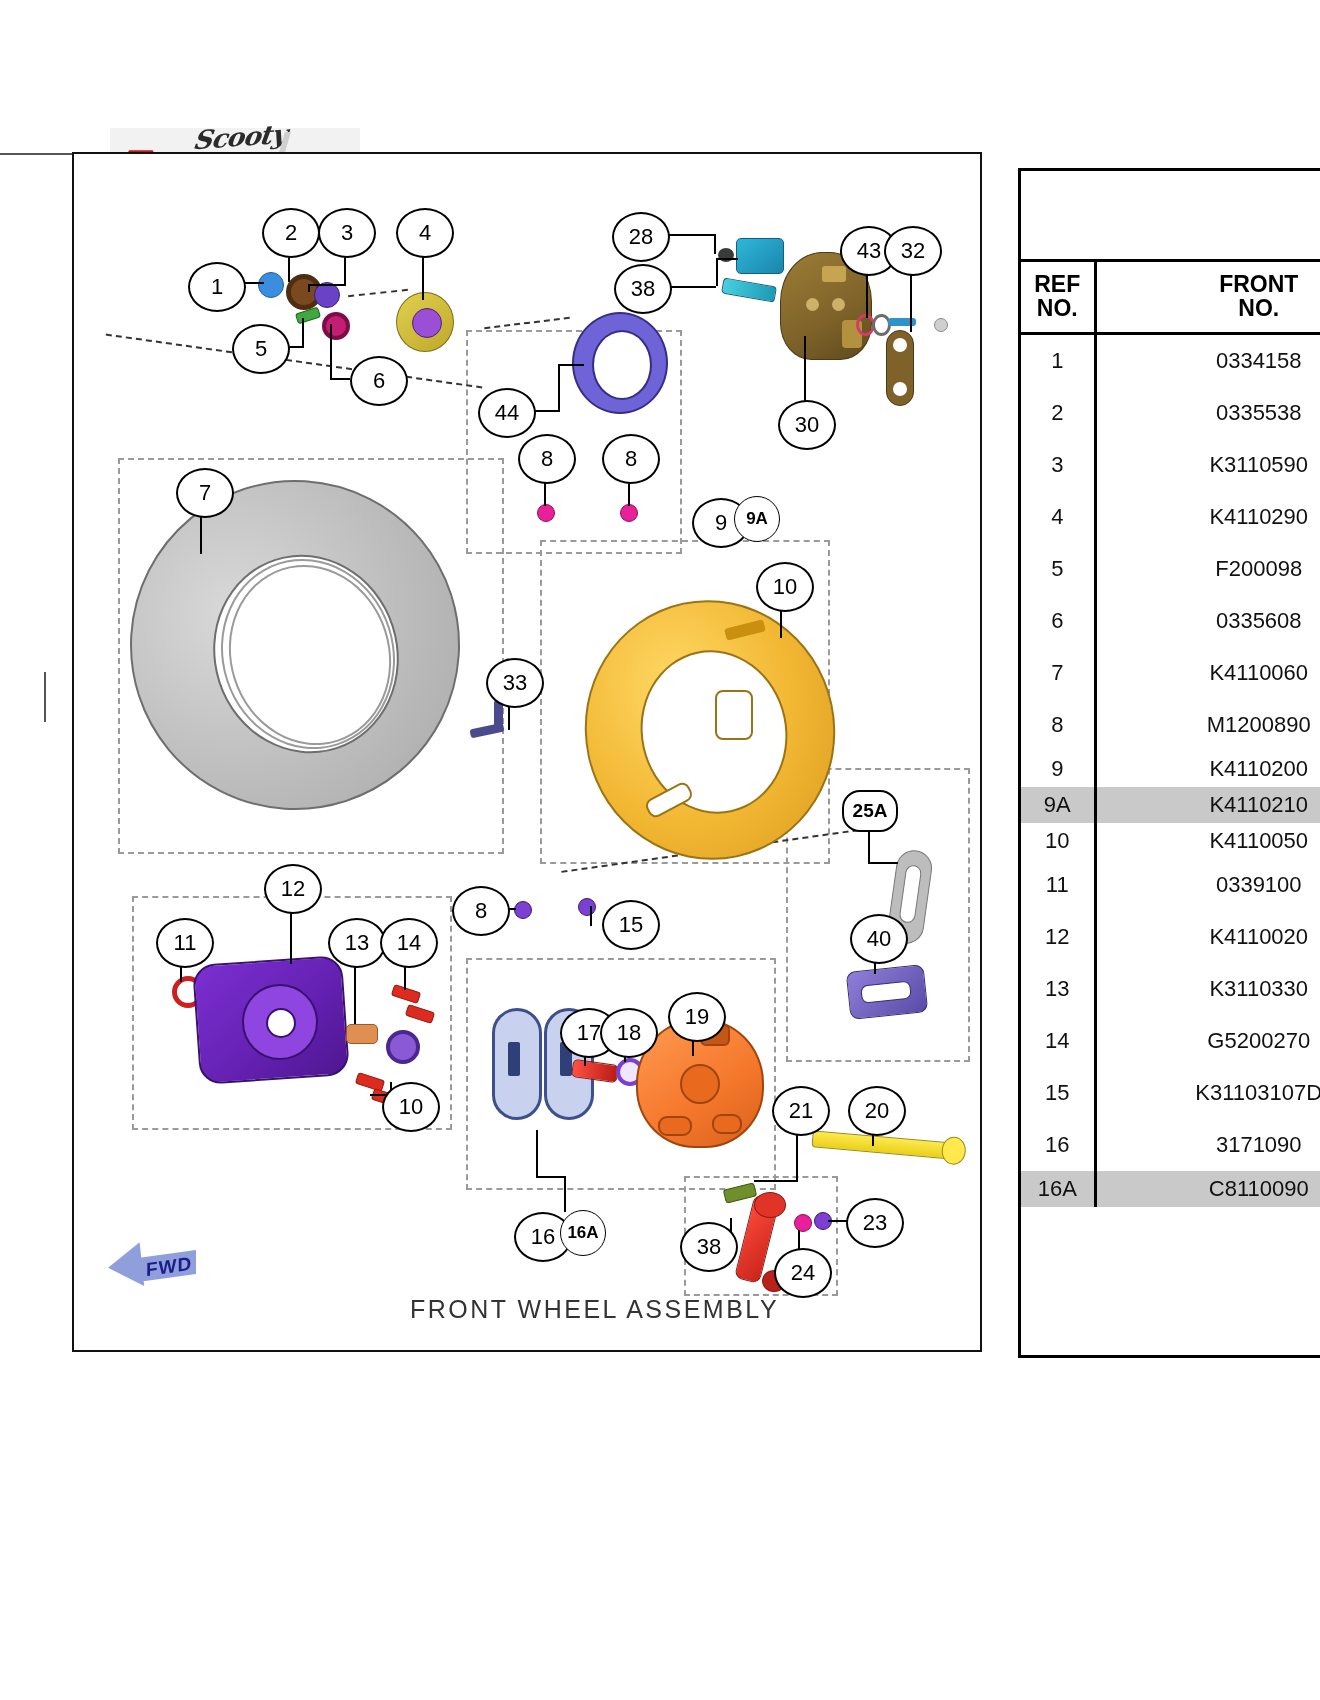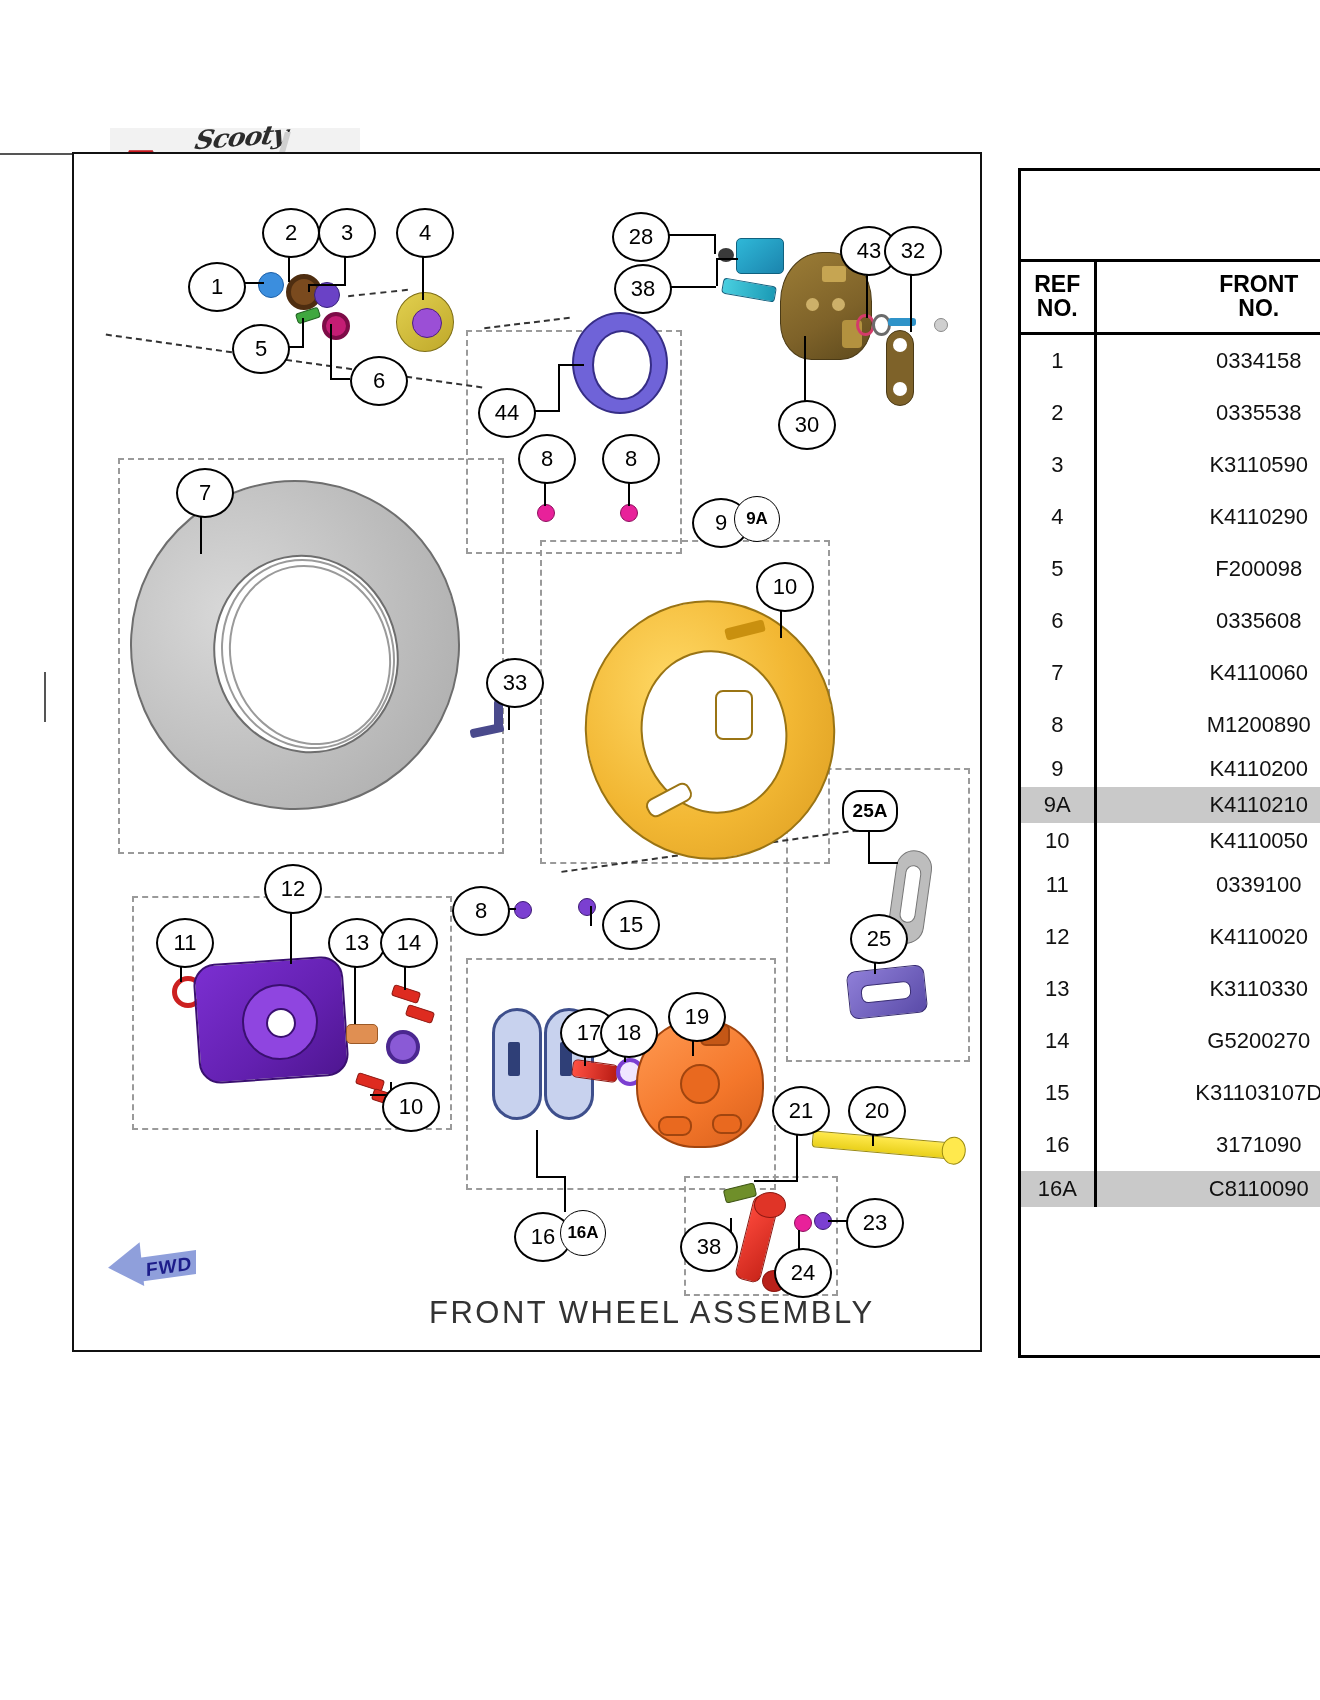--- a/index.html
+++ b/index.html
@@ -33,21 +33,21 @@
   }
   #logo-sub{
     position:absolute;left:186px;top:26px;font-family:"DejaVu Serif",serif;
     font-style:italic;font-weight:bold;font-size:19px;color:#555;
     transform:skewX(-16deg);letter-spacing:-1px;
   }
   #fig-no{position:absolute;left:114px;top:190px;font-size:20px;color:#222;letter-spacing:.5px;}
 
   
   #caption{
-    position:absolute;left:410px;top:1295px;font-size:31px;color:#333;letter-spacing:2.5px;margin-left:19px;
+    position:absolute;left:410px;top:1295px;font-size:25px;color:#333;letter-spacing:2.5px;
   }
 
   
   #fwd-arrow{position:absolute;left:108px;top:1238px;width:92px;height:60px;}
   #fwd-arrow .shaft{
     position:absolute;left:30px;top:16px;width:58px;height:24px;background:#8f9fdb;
     transform:skewY(-8deg);
   }
   #fwd-arrow .head{
     position:absolute;left:0px;top:6px;width:0;height:0;
@@ -594,21 +594,21 @@
 <div class="balloon ell" style="left:680px;top:1222px;">
     <span>38</span>
   </div>
 <div class="balloon ell" style="left:846px;top:1198px;">
     <span>23</span>
   </div>
 <div class="balloon ell" style="left:774px;top:1248px;">
     <span>24</span>
   </div>
 <div class="balloon ell" style="left:850px;top:914px;">
-    <span>25</span>
+    <span>40</span>
   </div>
 <div class="balloon subsq" style="left:842px;top:790px;border-radius:18px;">
     <span>25A</span>
   </div>
 <div class="balloon ell" style="left:478px;top:388px;">
     <span>44</span>
   </div>
 <div class="balloon ell" style="left:486px;top:658px;">
     <span>33</span>
   </div>

